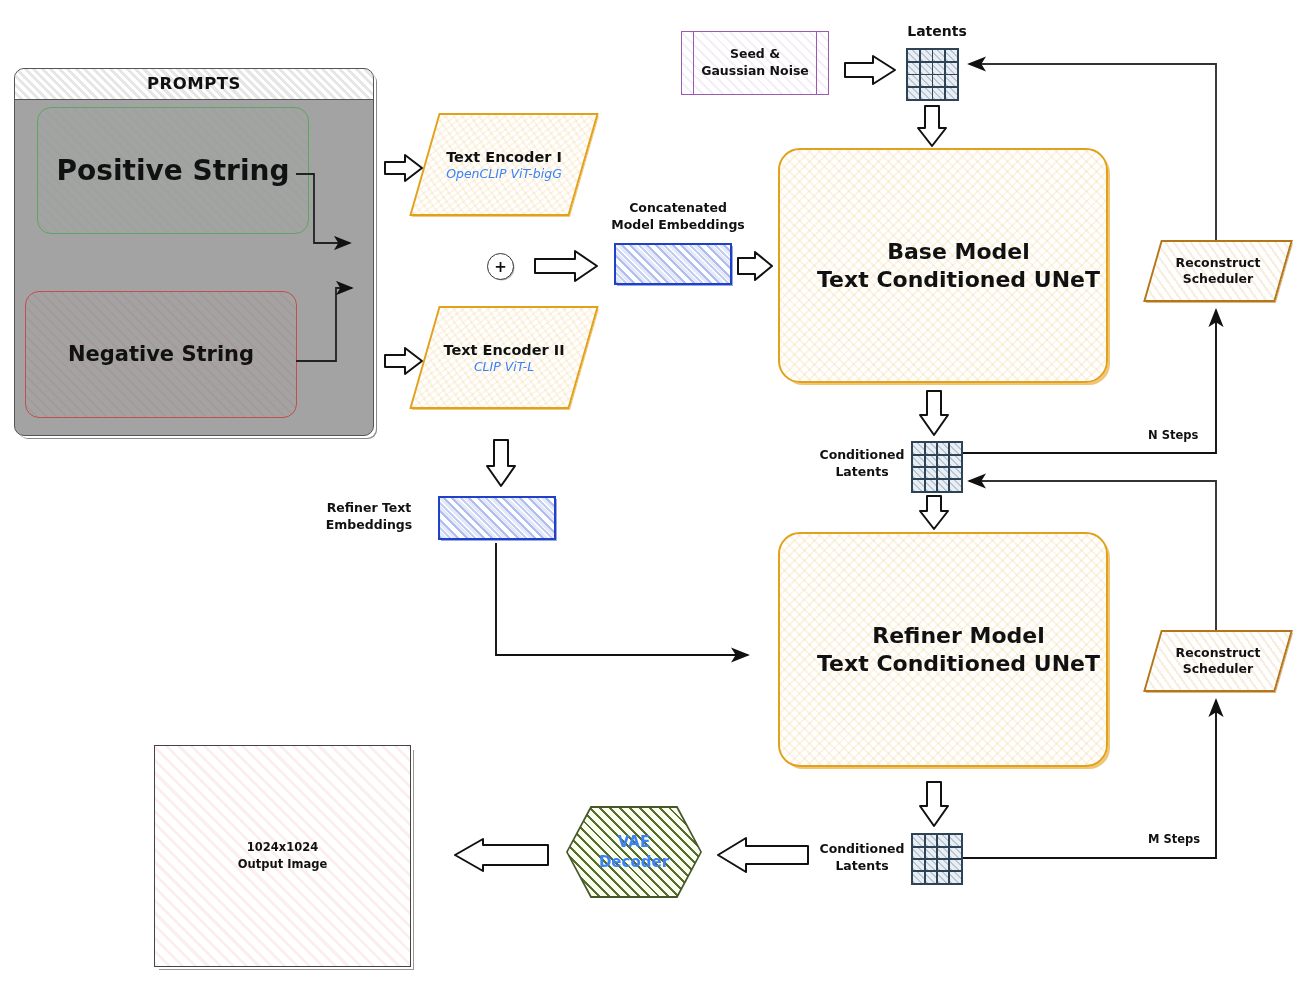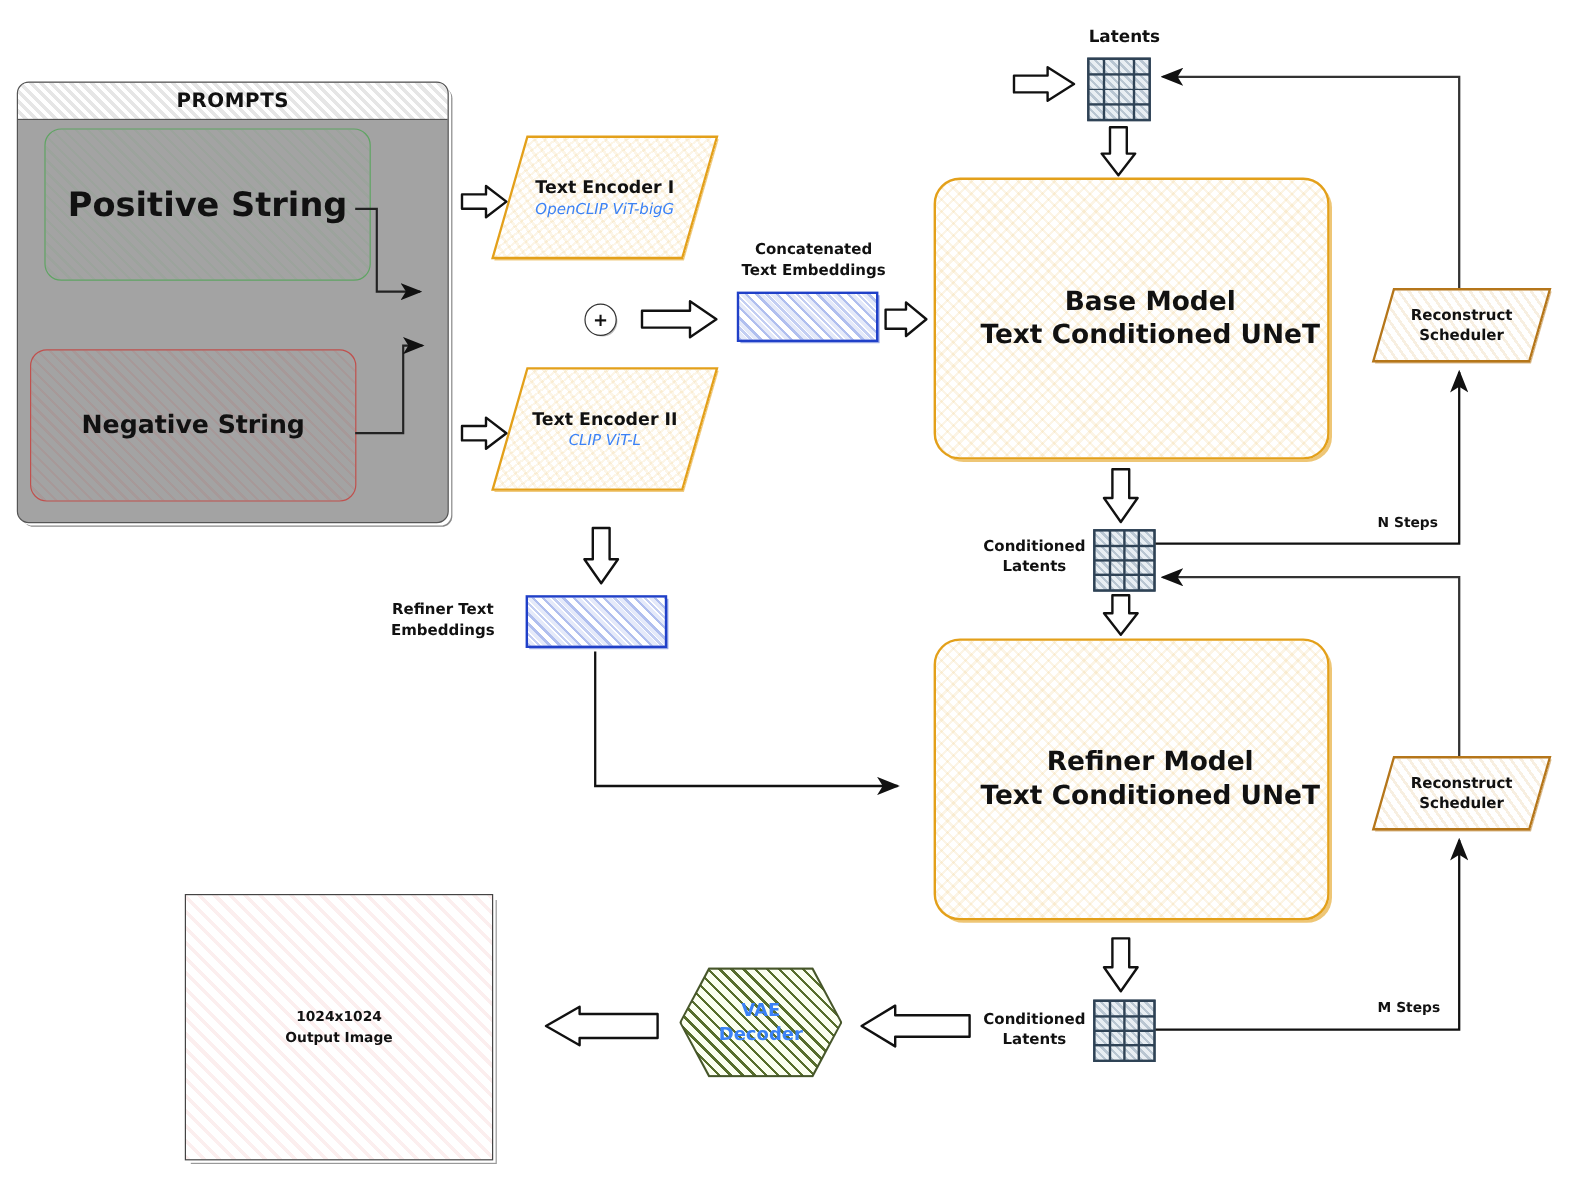--- a/index.html
+++ b/index.html
@@ -160,30 +160,38 @@
       <span class="l2">CLIP ViT-L</span>
     </div>
   </div>
 
   <div class="node" id="plus">
     <span>+</span>
   </div>
 
   <div class="cap" style="left:598px;top:200px;width:160px;">
     <div>Concatenated</div>
-    <div>Text Embeddings</div>
+    <div>Model Embeddings</div>
   </div>
   <div class="node embed" style="left:614px;top:243px;width:118px;height:42px;"></div>
 
   <div class="cap" style="left:310px;top:500px;width:118px;">
     <div>Refiner Text</div>
     <div>Embeddings</div>
   </div>
   <div class="node embed" style="left:438px;top:496px;width:118px;height:44px;"></div>
 
+  <div class="node" id="seed">
+    <div class="bar" style="left:11px;"></div>
+    <div class="bar" style="right:11px;"></div>
+    <span class="txt">
+      <span>Seed &amp;</span><br>
+      <span>Gaussian Noise</span>
+    </span>
+  </div>
 
   <div class="cap" style="left:892px;top:22px;width:90px;font-size:14px;">Latents</div>
   <div class="latgrid" style="left:906px;top:48px;width:53px;height:53px;">
     <i></i>
       <i></i>
       <i></i>
       <i></i>
       <i></i>
       <i></i>
       <i></i>

